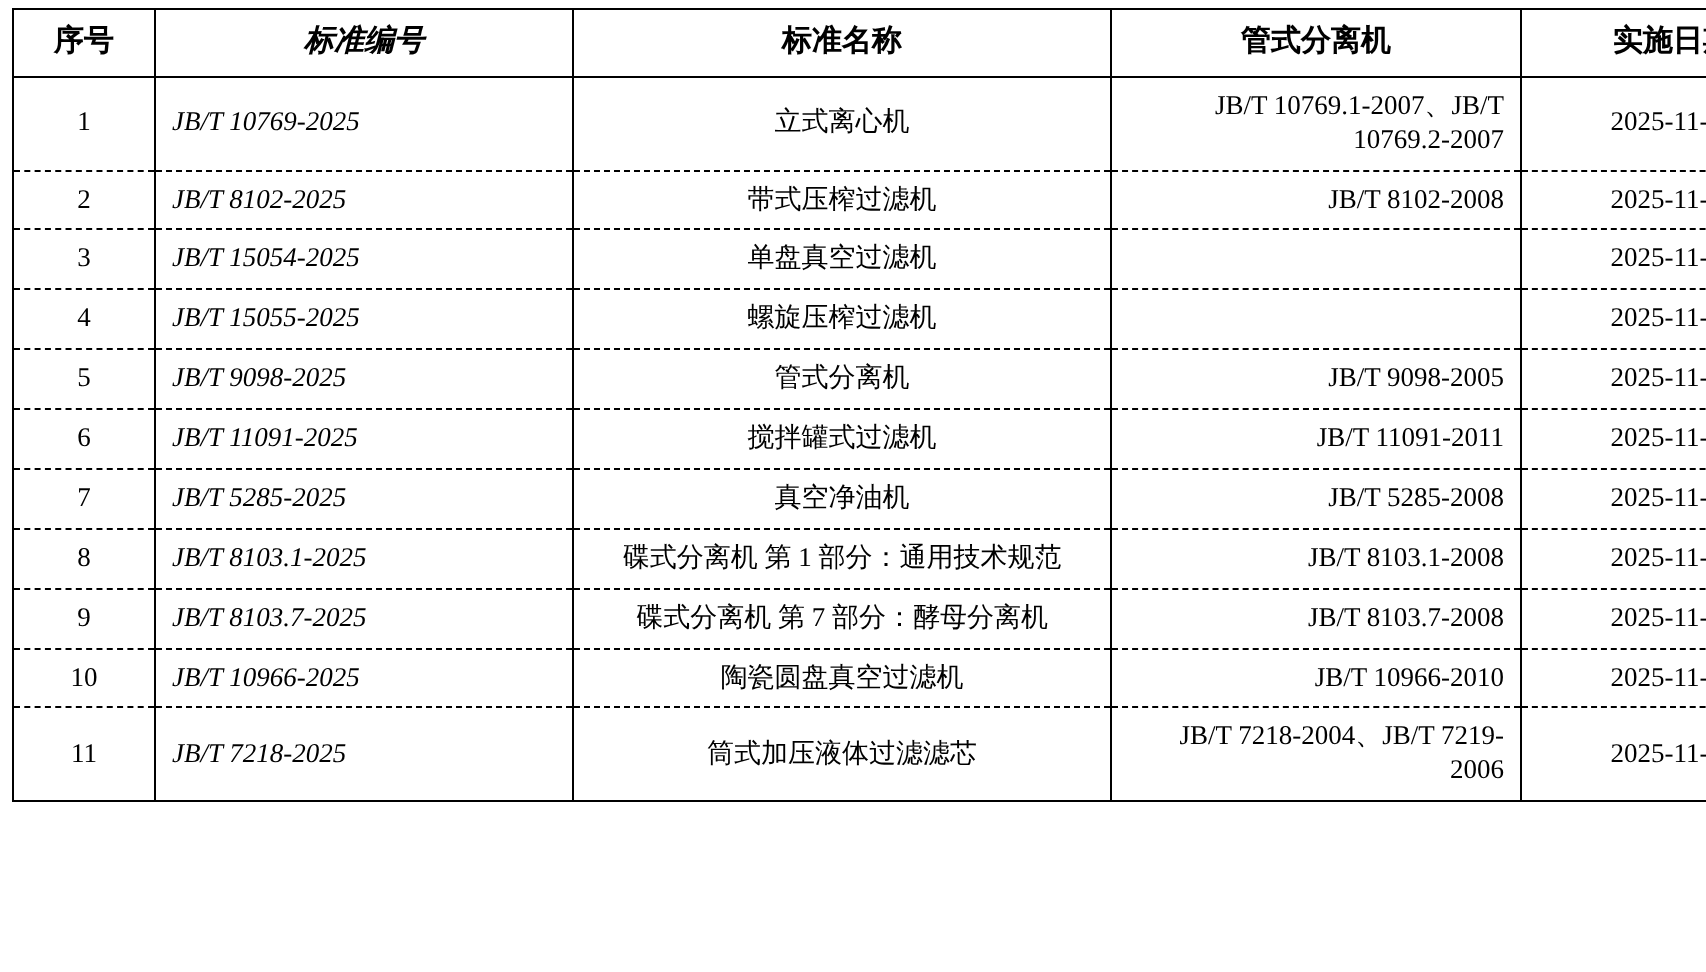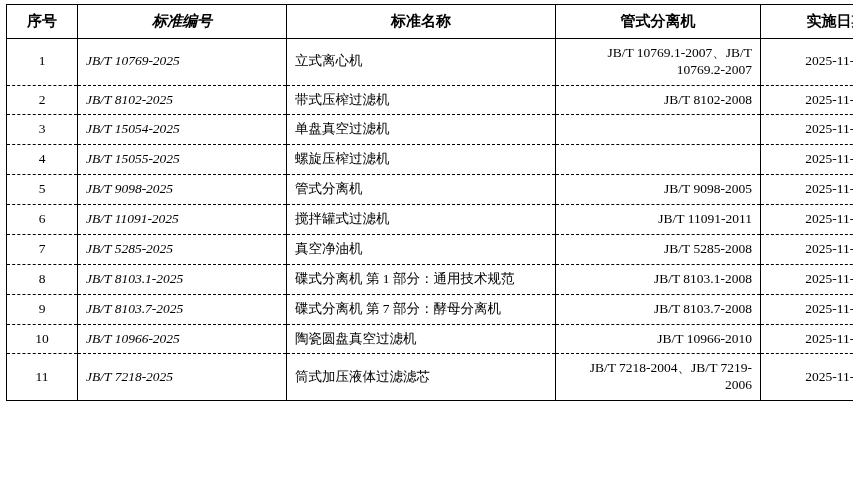--- a/index.html
+++ b/index.html
@@ -48,21 +48,21 @@
     padding: 7px 6px;
   }
   table.std-table tbody tr:last-child td {
     border-bottom: 1.6px solid #000000;
   }
   table.std-table tbody tr:first-child td {
     border-top: none;
   }
   .col-no    { width: 58px;  text-align: center; }
   .col-code  { width: 196px; text-align: left; padding-left: 10px; font-style: italic; }
-  .col-name  { width: 256px; text-align: left; padding-left: 12px; }
+  .col-name  { width: 256px; text-align: center; padding-left: 12px; }
   .col-repl  { width: 192px; text-align: right; padding-left: 10px; }
   .col-date  { width: 139px; text-align: center; }
 </style>
 </head>
 <body>
 
 <div class="sheet">
   <table class="std-table">
     <thead>
       <tr>

